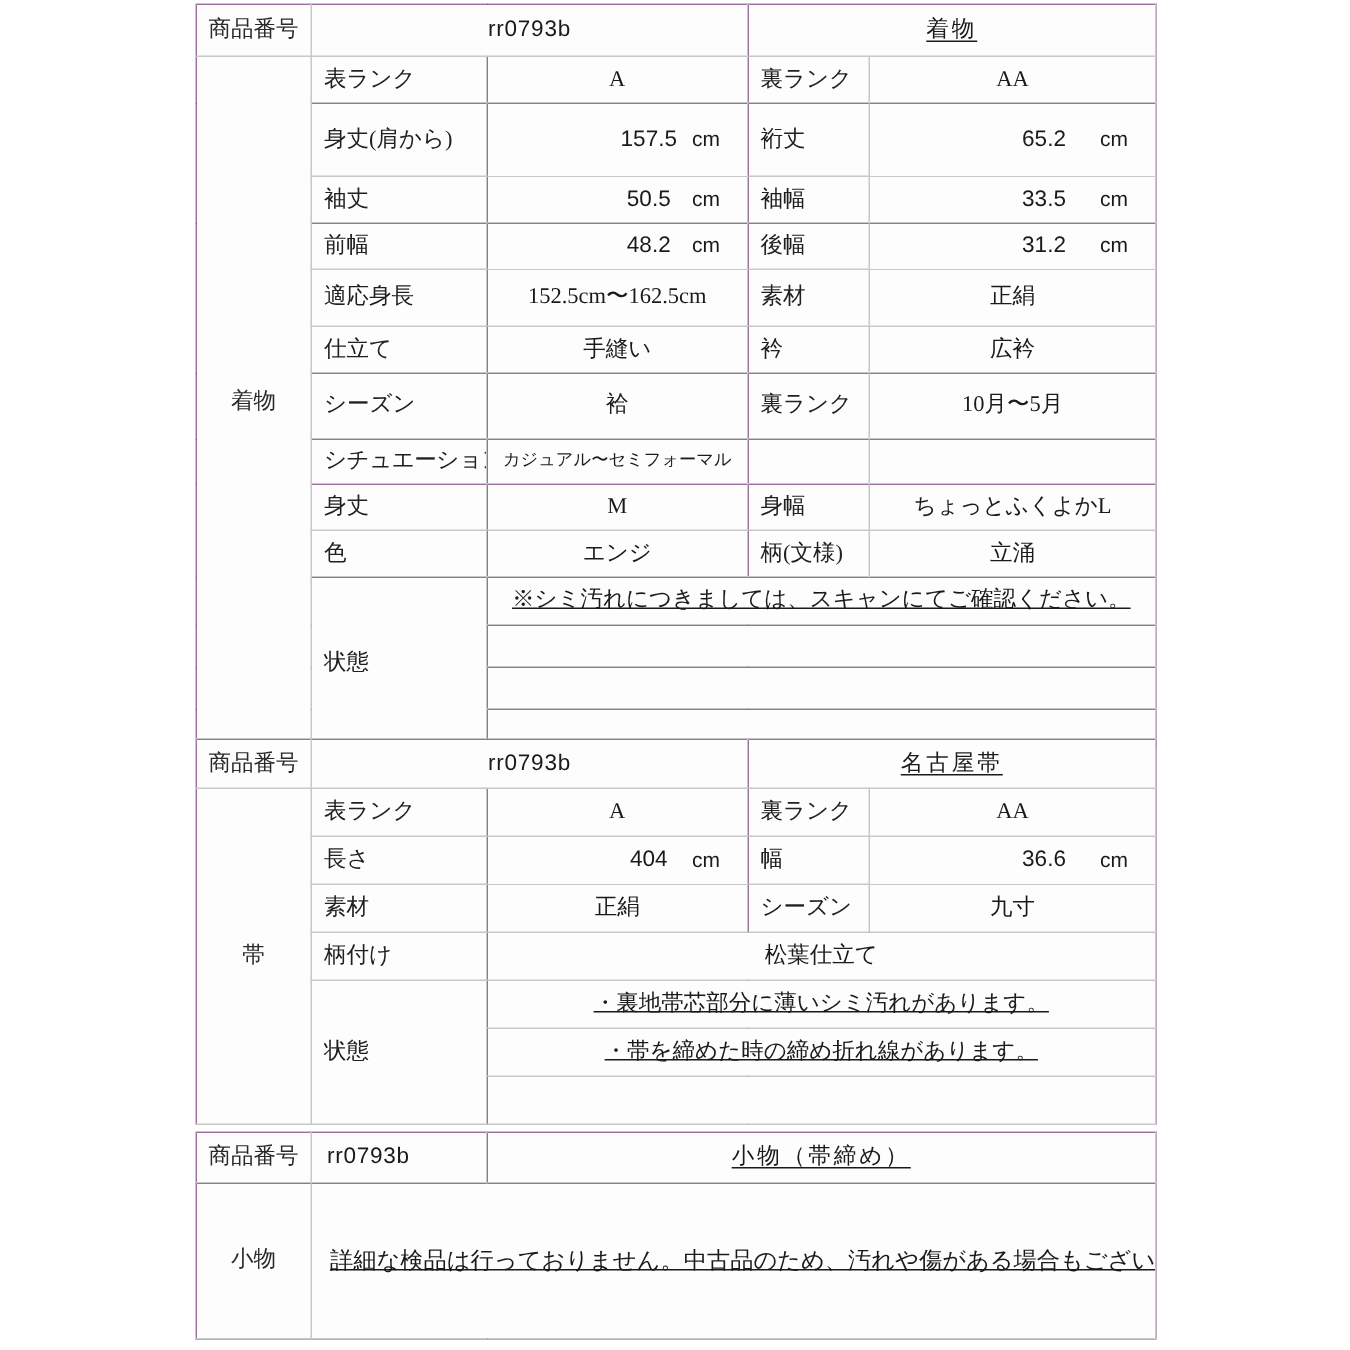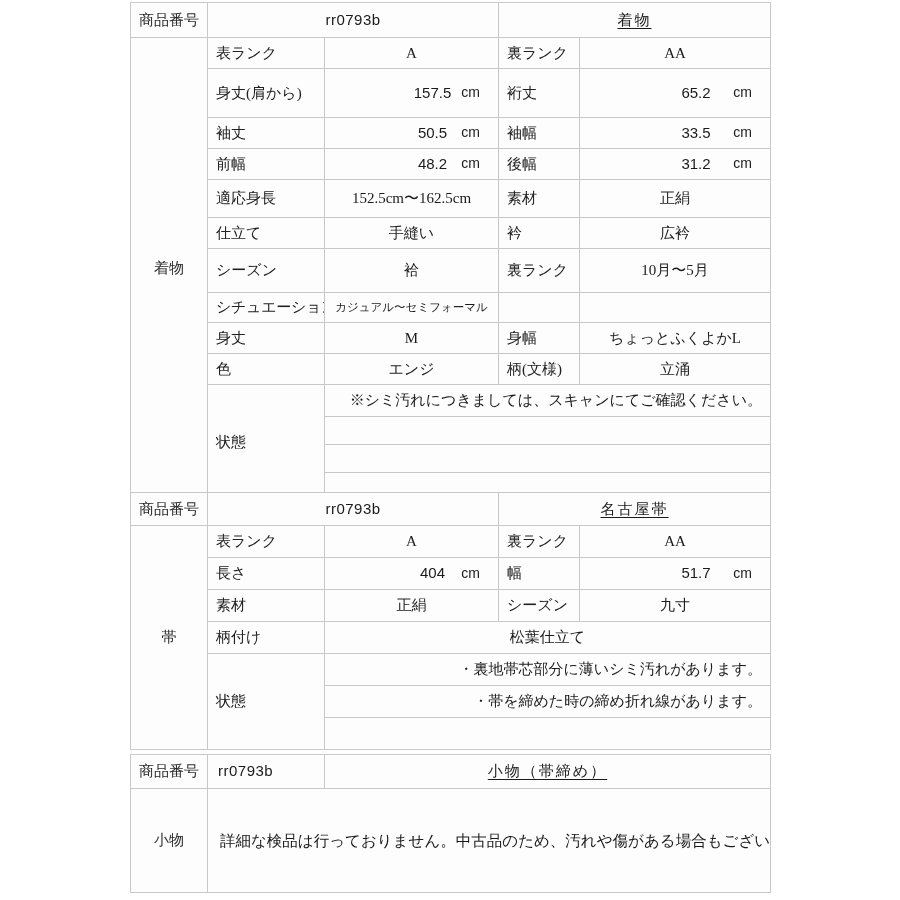--- a/index.html
+++ b/index.html
@@ -52,25 +52,26 @@
     letter-spacing:0.5px;
   }
   td.itemno-val.left{text-align:left;padding-left:10px;}
   td.sectitle{
     text-align:center;
     font-size:23px;
     letter-spacing:2px;
   }
   td.sectitle span{ text-decoration:underline; text-underline-offset:3px;}
   td.note{
-    text-align:right;
+    text-align:center;
     font-size:15px;
     white-space:normal;
     padding:4px 10px;
     line-height:1.5;
+    text-decoration:underline;
   }
   td.blank{background:#fdfdfd;}
 </style>
 </head>
 <body>
 
 <div class="page">
 
   <table class="spec" style="left:130px; top:2px; width:640px;">
     <colgroup>
@@ -194,21 +195,21 @@
         <td class="lbl">表ランク</td>
         <td class="val">A</td>
         <td class="lbl">裏ランク</td>
         <td class="val">AA</td>
       </tr>
 
       <tr style="height:32px;">
         <td class="lbl">長さ</td>
         <td class="unit-cell"><span class="num">404</span><span class="unit">cm</span></td>
         <td class="lbl">幅</td>
-        <td class="unit-cell"><span class="num">51.7</span><span class="unit">cm</span></td>
+        <td class="unit-cell"><span class="num">36.6</span><span class="unit">cm</span></td>
       </tr>
 
       <tr style="height:32px;">
         <td class="lbl">素材</td>
         <td class="val">正絹</td>
         <td class="lbl">シーズン</td>
         <td class="val">九寸</td>
       </tr>
 
       <tr style="height:32px;">

